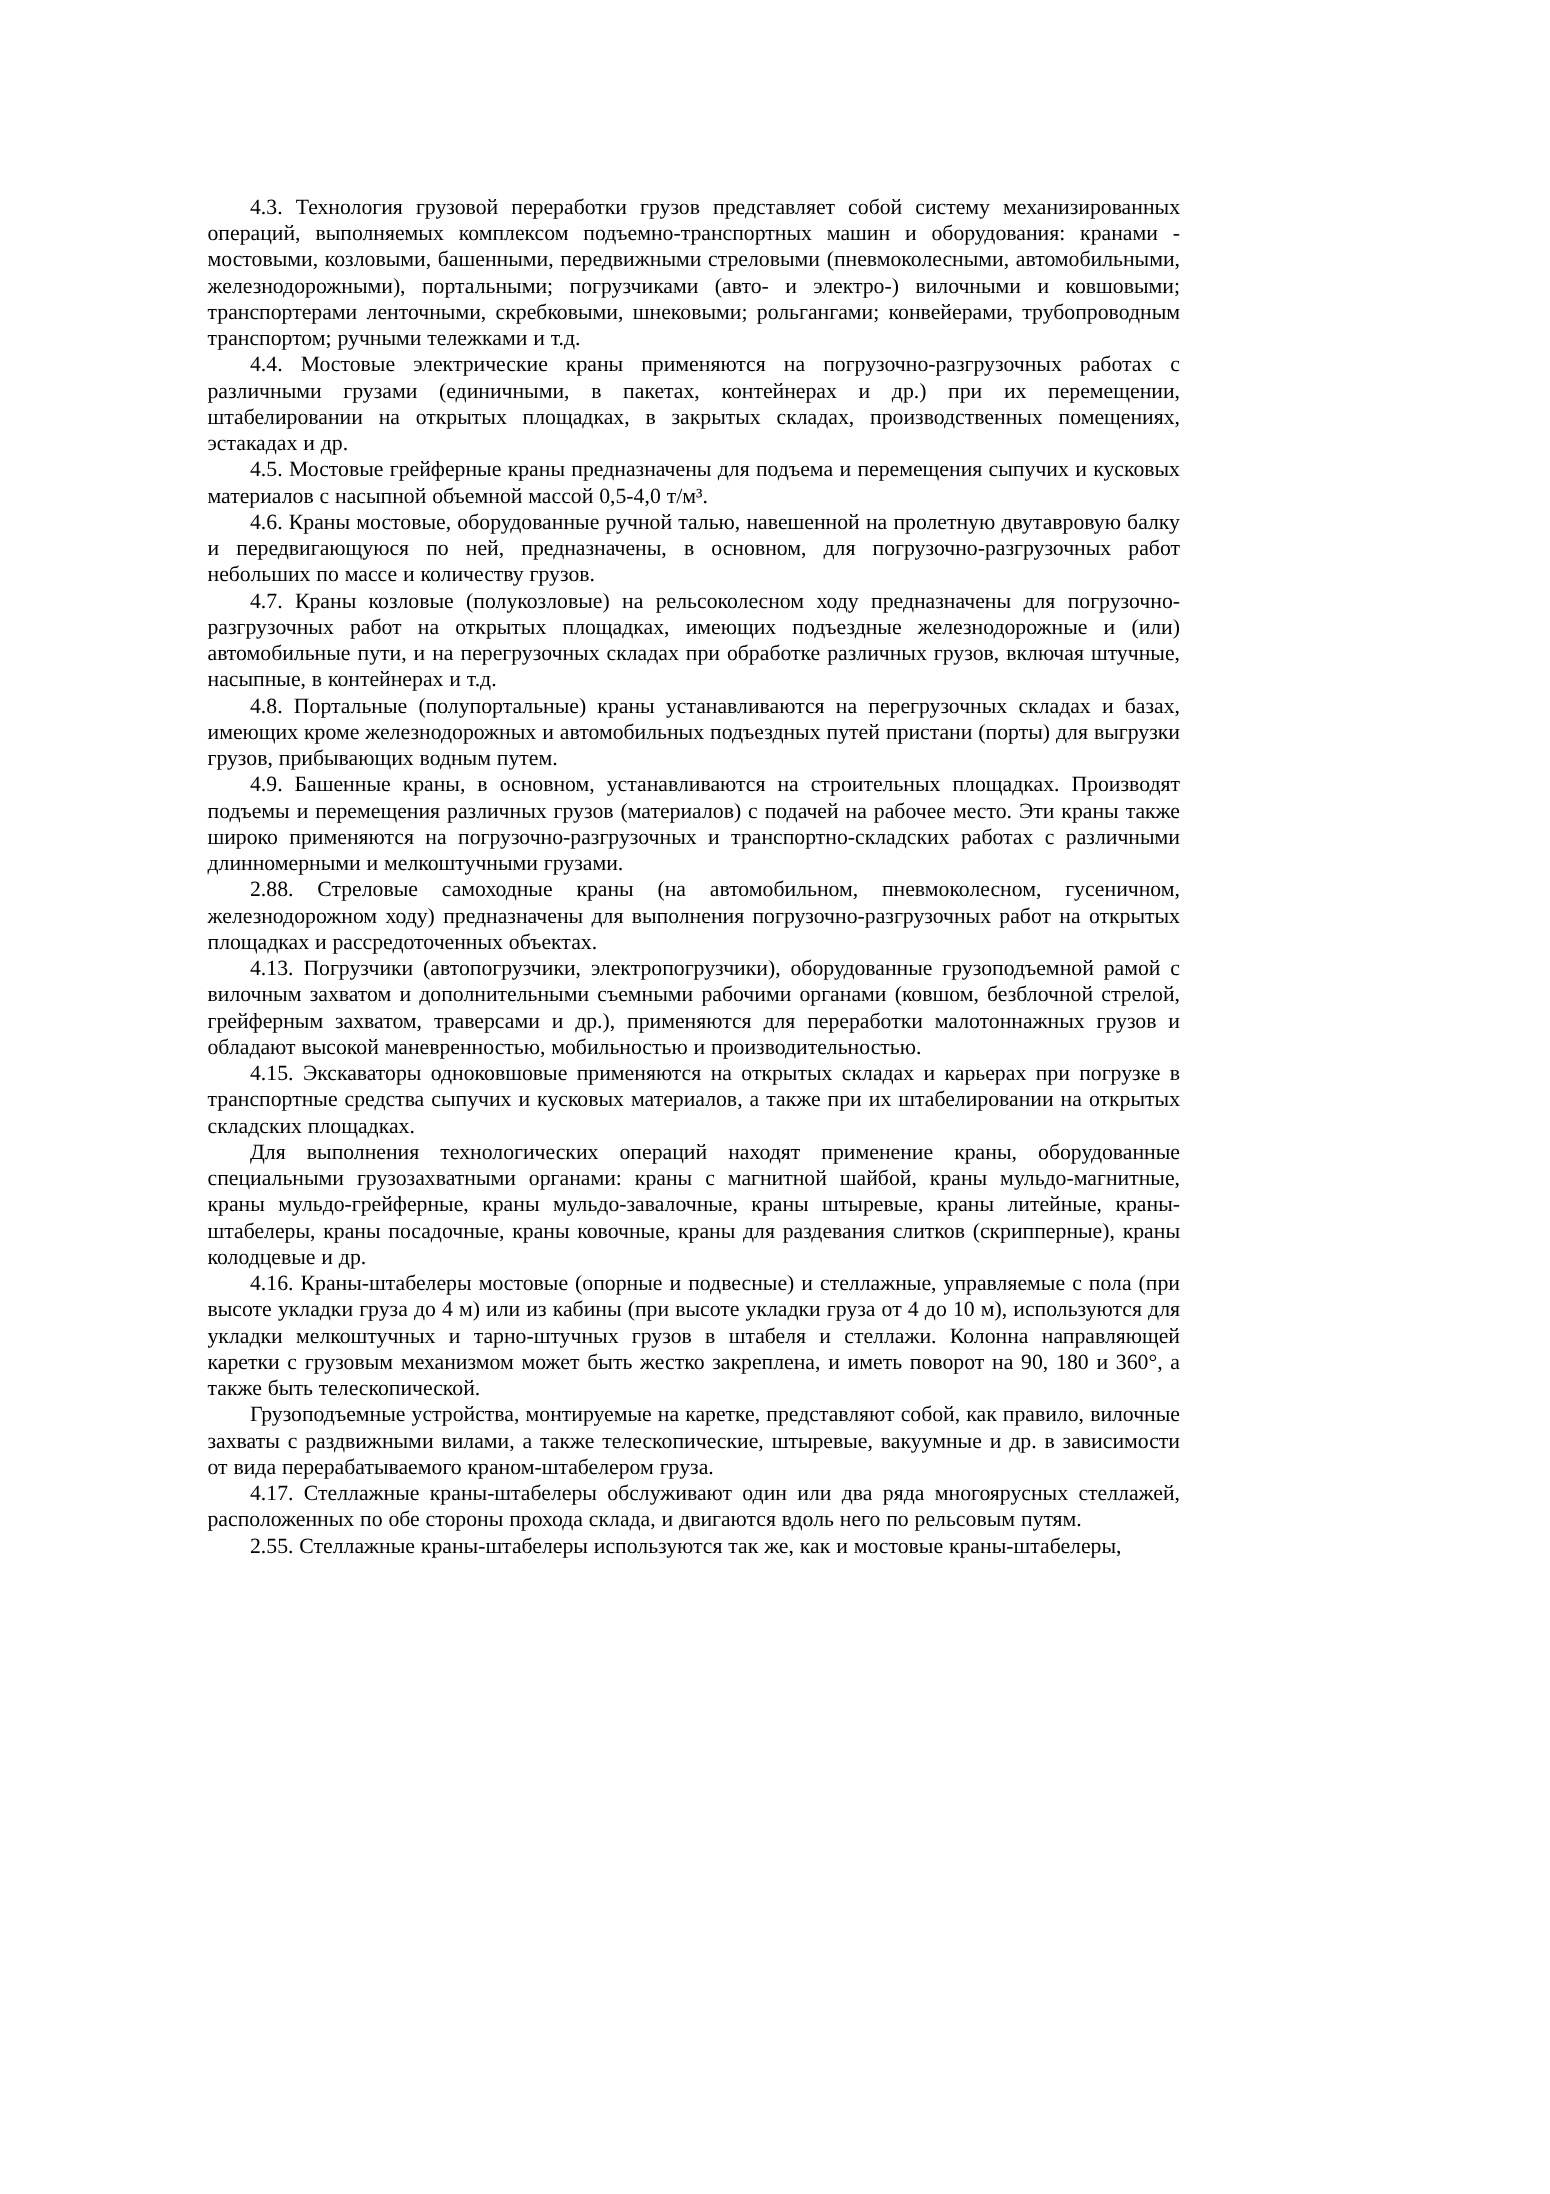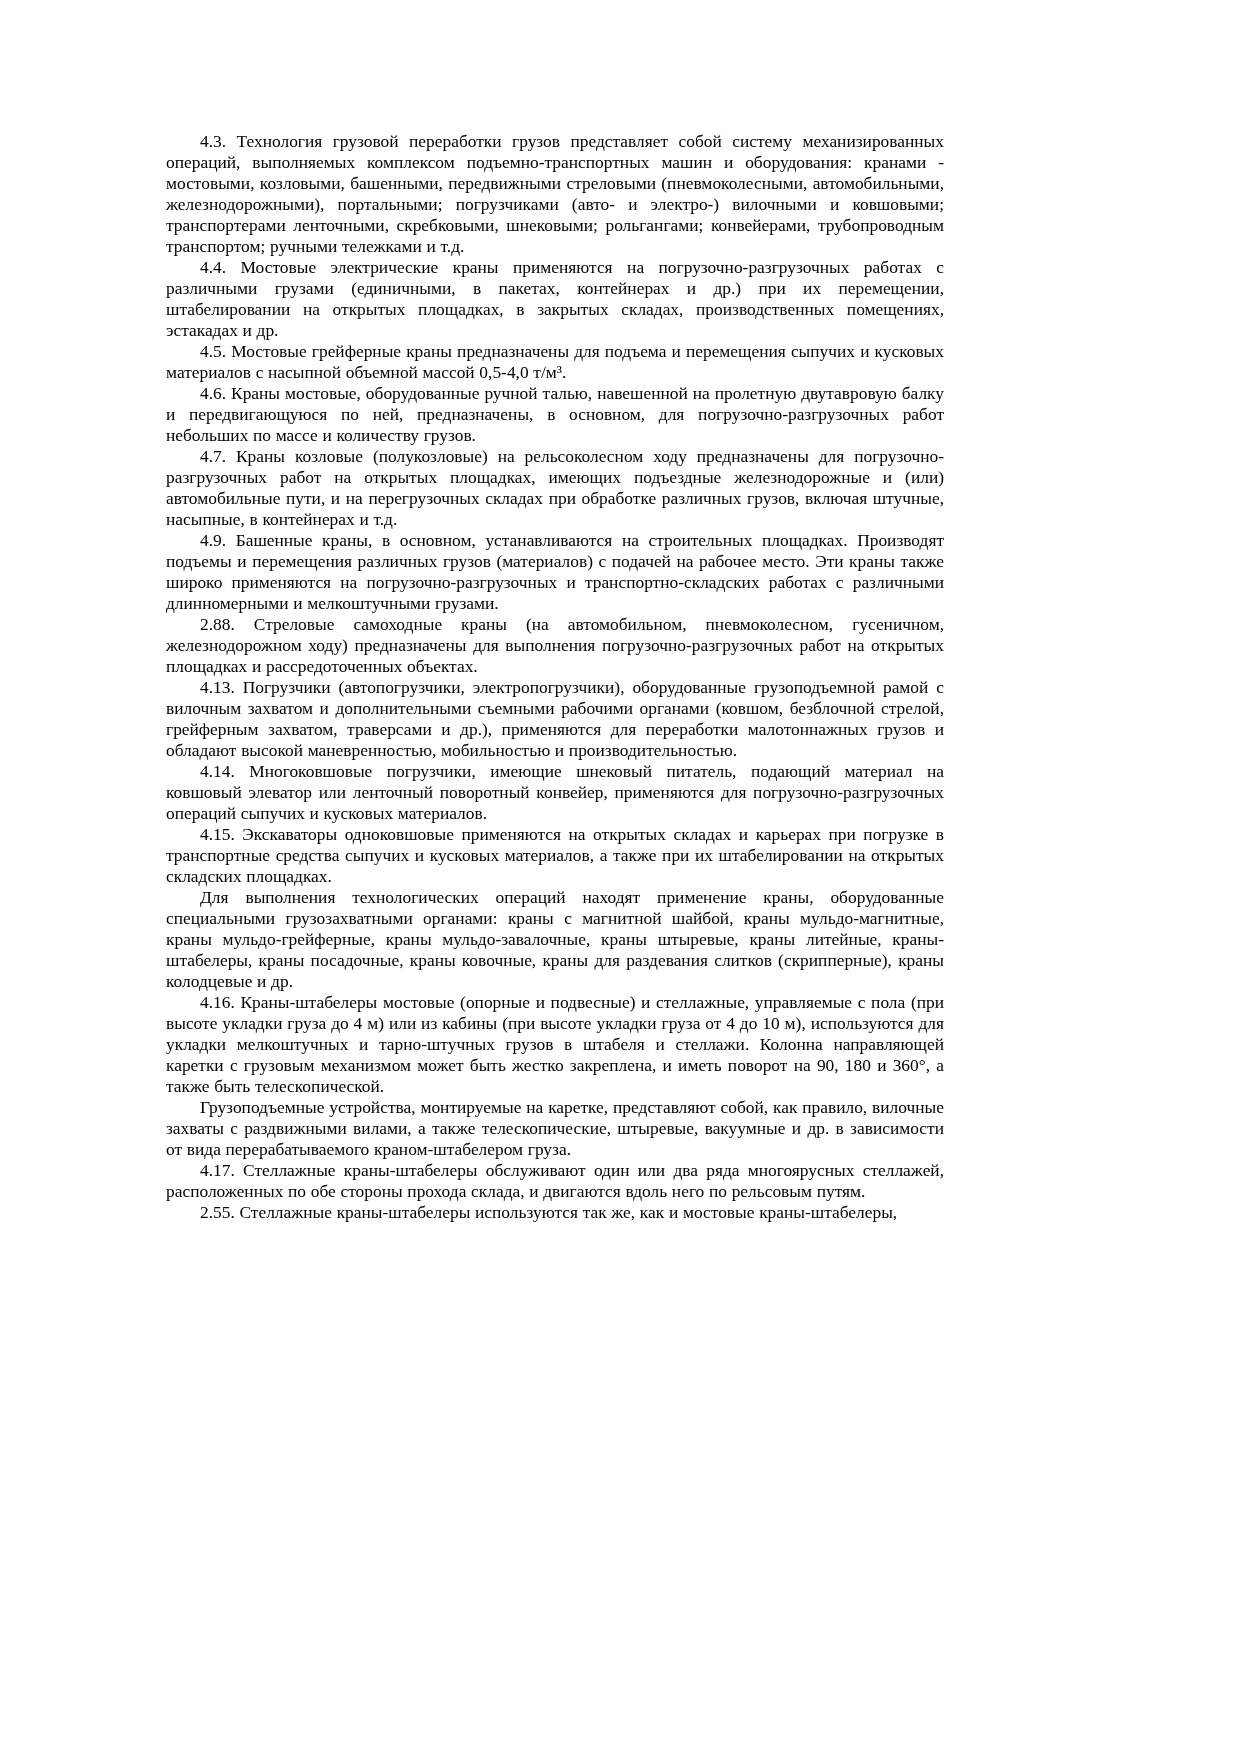--- a/index.html
+++ b/index.html
@@ -11,20 +11,21 @@
     position: relative;
     box-sizing: border-box;
     width: 1240px;
     height: 1755px;
     background: #ffffff;
     padding: 131px 296px 0 166px;
     overflow: hidden;
   }
   .textblock {
     width: 100%;
+    margin-top: 24px;
   }
   .para {
     margin: 0;
     padding: 0;
     font-family: "Liberation Serif", "DejaVu Serif", serif;
     font-size: 17.4px;
     line-height: 21px;
     color: #000000;
     text-align: justify;
     text-indent: 34px;
@@ -34,24 +35,24 @@
 </head>
 <body>
 
 <div class="page">
   <div class="textblock">
     <p class="para">4.3. Технология грузовой переработки грузов представляет собой систему механизированных операций, выполняемых комплексом подъемно-транспортных машин и оборудования: кранами - мостовыми, козловыми, башенными, передвижными стреловыми (пневмоколесными, автомобильными, железнодорожными), портальными; погрузчиками (авто- и электро-) вилочными и ковшовыми; транспортерами ленточными, скребковыми, шнековыми; рольгангами; конвейерами, трубопроводным транспортом; ручными тележками и т.д.</p>
     <p class="para">4.4. Мостовые электрические краны применяются на погрузочно-разгрузочных работах с различными грузами (единичными, в пакетах, контейнерах и др.) при их перемещении, штабелировании на открытых площадках, в закрытых складах, производственных помещениях, эстакадах и др.</p>
     <p class="para">4.5. Мостовые грейферные краны предназначены для подъема и перемещения сыпучих и кусковых материалов с насыпной объемной массой 0,5-4,0 т/м³.</p>
     <p class="para">4.6. Краны мостовые, оборудованные ручной талью, навешенной на пролетную двутавровую балку и передвигающуюся по ней, предназначены, в основном, для погрузочно-разгрузочных работ небольших по массе и количеству грузов.</p>
     <p class="para">4.7. Краны козловые (полукозловые) на рельсоколесном ходу предназначены для погрузочно-разгрузочных работ на открытых площадках, имеющих подъездные железнодорожные и (или) автомобильные пути, и на перегрузочных складах при обработке различных грузов, включая штучные, насыпные, в контейнерах и т.д.</p>
+    <p class="para">4.8. Портальные (полупортальные) краны устанавливаются на перегрузочных складах и базах, имеющих кроме железнодорожных и автомобильных подъездных путей пристани (порты) для выгрузки грузов, прибывающих водным путем.</p>
     <p class="para">4.9. Башенные краны, в основном, устанавливаются на строительных площадках. Производят подъемы и перемещения различных грузов (материалов) с подачей на рабочее место. Эти краны также широко применяются на погрузочно-разгрузочных и транспортно-складских работах с различными длинномерными и мелкоштучными грузами.</p>
     <p class="para">2.88. Стреловые самоходные краны (на автомобильном, пневмоколесном, гусеничном, железнодорожном ходу) предназначены для выполнения погрузочно-разгрузочных работ на открытых площадках и рассредоточенных объектах.</p>
     <p class="para">4.13. Погрузчики (автопогрузчики, электропогрузчики), оборудованные грузоподъемной рамой с вилочным захватом и дополнительными съемными рабочими органами (ковшом, безблочной стрелой, грейферным захватом, траверсами и др.), применяются для переработки малотоннажных грузов и обладают высокой маневренностью, мобильностью и производительностью.</p>
-    <p class="para">4.14. Многоковшовые погрузчики, имеющие шнековый питатель, подающий материал на ковшовый элеватор или ленточный поворотный конвейер, применяются для погрузочно-разгрузочных операций сыпучих и кусковых материалов.</p>
     <p class="para">4.15. Экскаваторы одноковшовые применяются на открытых складах и карьерах при погрузке в транспортные средства сыпучих и кусковых материалов, а также при их штабелировании на открытых складских площадках.</p>
     <p class="para">Для выполнения технологических операций находят применение краны, оборудованные специальными грузозахватными органами: краны с магнитной шайбой, краны мульдо-магнитные, краны мульдо-грейферные, краны мульдо-завалочные, краны штыревые, краны литейные, краны-штабелеры, краны посадочные, краны ковочные, краны для раздевания слитков (скрипперные), краны колодцевые и др.</p>
     <p class="para">4.16. Краны-штабелеры мостовые (опорные и подвесные) и стеллажные, управляемые с пола (при высоте укладки груза до 4 м) или из кабины (при высоте укладки груза от 4 до 10 м), используются для укладки мелкоштучных и тарно-штучных грузов в штабеля и стеллажи. Колонна направляющей каретки с грузовым механизмом может быть жестко закреплена, и иметь поворот на 90, 180 и 360°, а также быть телескопической.</p>
     <p class="para">Грузоподъемные устройства, монтируемые на каретке, представляют собой, как правило, вилочные захваты с раздвижными вилами, а также телескопические, штыревые, вакуумные и др. в зависимости от вида перерабатываемого краном-штабелером груза.</p>
     <p class="para">4.17. Стеллажные краны-штабелеры обслуживают один или два ряда многоярусных стеллажей, расположенных по обе стороны прохода склада, и двигаются вдоль него по рельсовым путям.</p>
     <p class="para">2.55. Стеллажные краны-штабелеры используются так же, как и мостовые краны-штабелеры,</p>
   </div>
 </div>
 
 </body></html>

